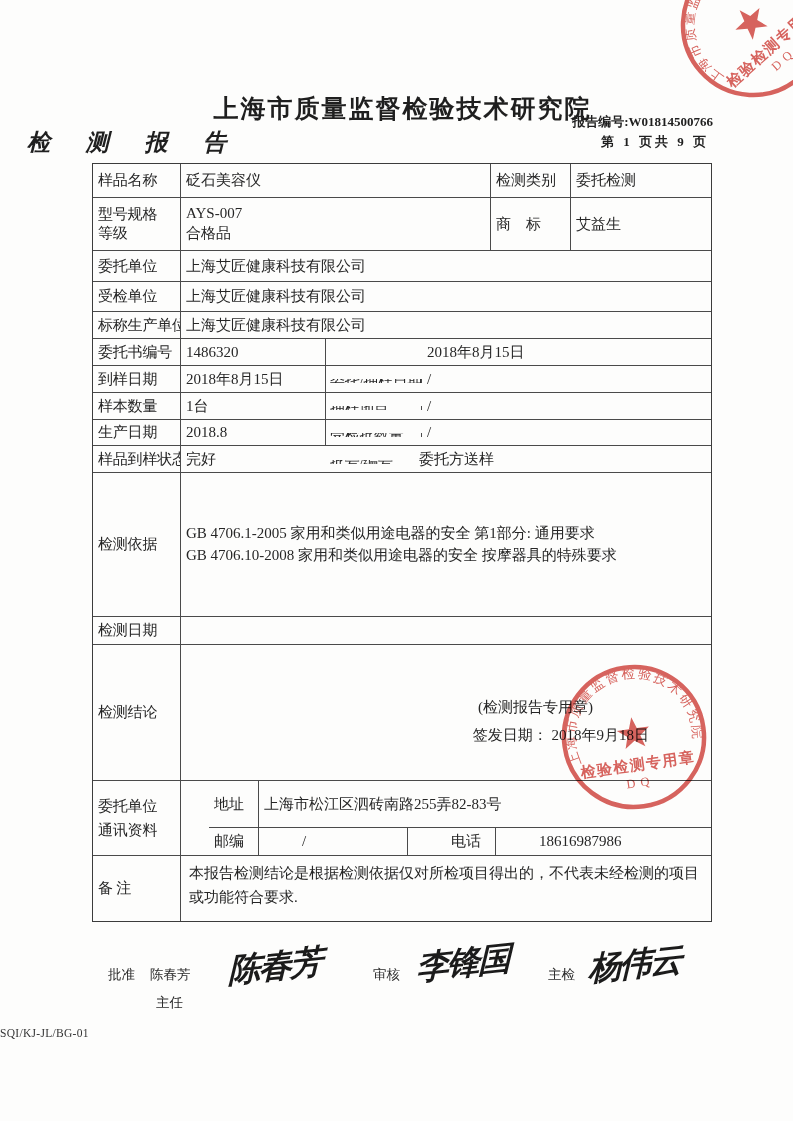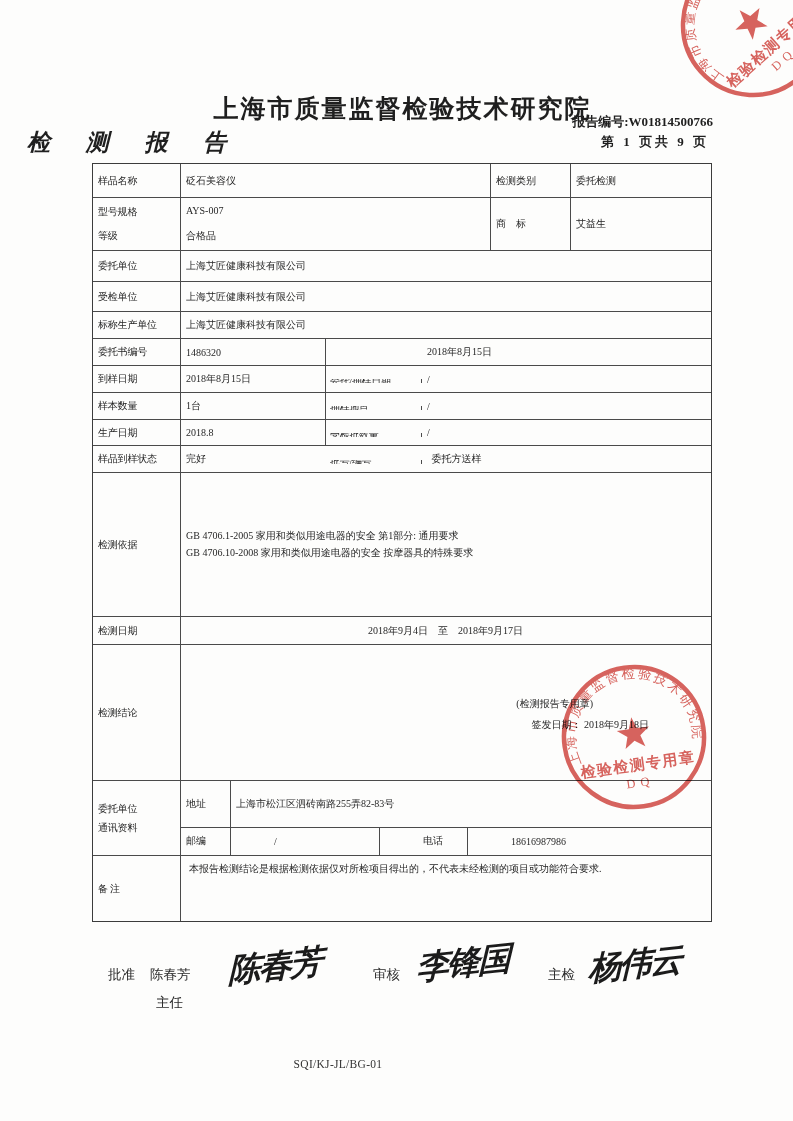--- a/index.html
+++ b/index.html
@@ -13,21 +13,21 @@
   .org-title{position:absolute; top:92px; left:0; width:100%; text-align:center;
     font-size:25px; font-weight:700; letter-spacing:2px; transform:translateX(6px); color:#1f1f1f;}
   .report-title{position:absolute; top:127px; left:12px; width:100%; 
     font-size:23px; font-weight:700; letter-spacing:15px; text-indent:15px; color:#1f1f1f;font-style:italic;}
   .report-meta{position:absolute; top:112px; right:80px; text-align:right;
     font-size:13px; line-height:1.55; font-weight:600; color:#1f1f1f;}
   .report-meta .pg{letter-spacing:3px; padding-right:4px;}
   
   .tbl{position:absolute; left:92px; top:163px; width:618px;
     border:1.8px solid #3c3c3c; box-sizing:content-box; background:transparent;
-    font-size:10px;}
+    font-size:15px;}
   .row{display:flex; border-bottom:1.5px solid #4a4a4a; box-sizing:border-box;}
   .row.last{border-bottom:none;}
   .c{border-right:1.5px solid #4a4a4a; box-sizing:border-box;
      display:flex; align-items:center; padding:2px 6px 2px 5px; overflow:hidden; white-space:nowrap;}
   .c.end{border-right:none;}
   .c.grow{flex:1;}
   .wL{width:88px; flex:none; letter-spacing:-0.2px;}
   .wV1a{width:310px; flex:none;}
   .wL2a{width:80px; flex:none;}
   .wV1b{width:145px; flex:none;}
@@ -35,33 +35,33 @@
   .two-line{flex-direction:column; align-items:flex-start; justify-content:space-between; padding-top:7px; padding-bottom:7px;}
   .center-cell{justify-content:center;}
   .block-cell{display:block; white-space:normal;}
   .basis-cell{flex-direction:column; align-items:flex-start; justify-content:center; gap:3px;}
   .state-cell{position:relative;}
   .state-mid{position:absolute; left:52%; transform:translateX(-50%);}
   .concl-cell{display:block; white-space:normal; padding:28px 8px 6px 6px; line-height:1.4;}
   .seal-note{text-align:right; padding-right:110px; margin-top:24px;}
   .issue-date{text-align:right; padding-right:54px; margin-top:7px;}
   .sub{flex:1; display:flex; flex-direction:column;}
-  .sub-row{display:flex; border-bottom:1.5px solid #4a4a4a; box-sizing:border-box;}
+  .sub-row{display:flex; border-bottom:1.5px solid #4a4a4a; box-sizing:border-box;margin-left:28px;}
   .sub-row.last{border-bottom:none;gap:38px;}
   .wAddr{width:50px; flex:none;}
   .wPost{width:111px; flex:none;}
   .wTel{width:50px; flex:none;}
   .remark-cell{padding:5px 10px 4px 8px; line-height:1.6;}
   
   .siglabel{position:absolute; font-size:13.5px; color:#2a2a2a;margin-left:11px;}
   .signame{position:absolute; font-size:13.5px; color:#2a2a2a;}
   .sig{position:absolute; font-size:33px; font-weight:700; font-style:italic;
     font-family:"DejaVu Serif","Liberation Serif",serif; color:#1b1b1b;
     transform:rotate(-6deg) skewX(-6deg); letter-spacing:-2px; white-space:nowrap;}
-  .doc-code{position:absolute; left:0; top:1058px; width:676px; text-align:center;
+  .doc-code{position:absolute; left:0; top:1027px; width:676px; text-align:left;
     font-size:11.5px; letter-spacing:0.3px; color:#333;}
   
   .stamp{position:absolute; mix-blend-mode:multiply; opacity:0.82;}
   .stamp-main{left:550px; top:653px; transform:rotate(-8deg);}
   .stamp-corner{left:669px; top:-59px; transform:rotate(-42deg);}
 </style>
 </head>
 <body>
 
 <div class="page">
@@ -150,21 +150,20 @@
     <div class="row" style="height:144px">
       <div class="c wL">检测依据</div>
       <div class="c grow end basis-cell">
         <div>GB 4706.1-2005 家用和类似用途电器的安全  第1部分: 通用要求</div>
         <div>GB 4706.10-2008 家用和类似用途电器的安全 按摩器具的特殊要求</div>
       </div>
     </div>
 
     <div class="row" style="height:28px">
       <div class="c wL">检测日期</div>
-      <div class="c grow end center-cell">2018年9月4日　至　2018年9月17日</div>
     </div>
 
     <div class="row" style="height:136px">
       <div class="c wL">检测结论</div>
       <div class="c grow end concl-cell">
         <div class="seal-note">(检测报告专用章)</div>
         <div class="issue-date">签发日期：  2018年9月18日</div>
       </div>
     </div>
 

